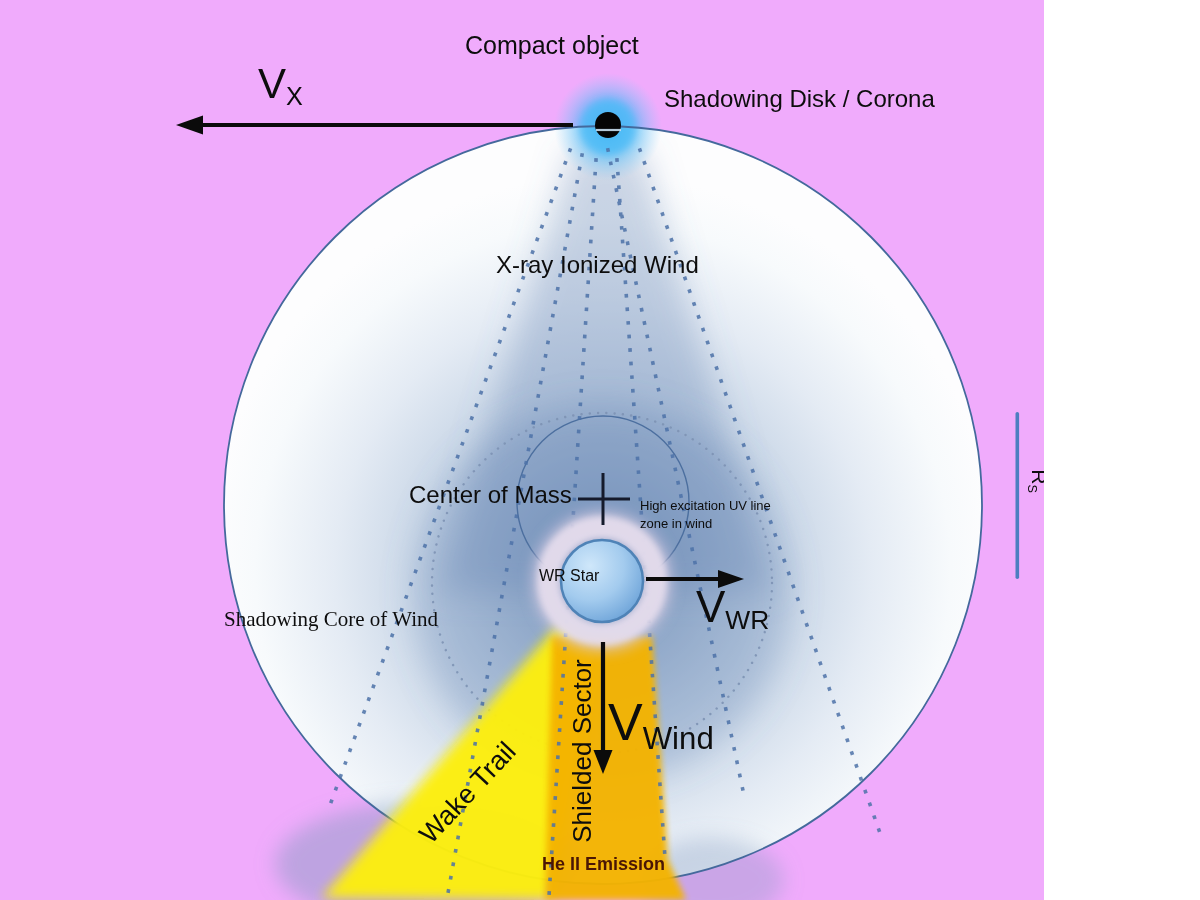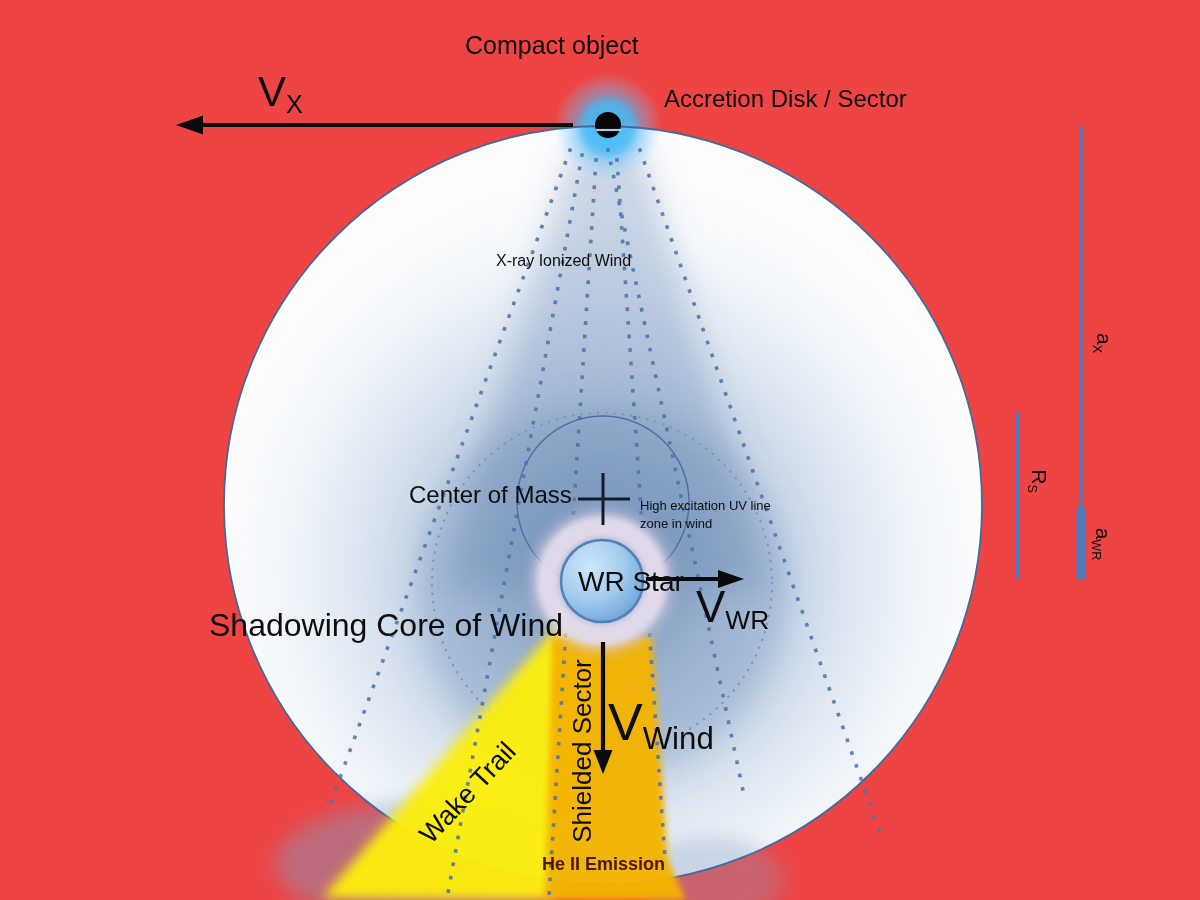--- a/index.html
+++ b/index.html
@@ -1,17 +1,17 @@
 <!DOCTYPE html>
 <html><head>
 <meta charset="utf-8">
 <style>
   html,body{margin:0;padding:0;background:#fff;}
   #stage{
-    position:relative;width:1200px;height:900px;overflow:hidden;background:#ef4444;
+    position:relative;width:1044px;height:900px;overflow:hidden;background:#f0abfc;
     font-family:"Liberation Sans", sans-serif;color:#0d0d0d;
   }
   #stage svg{position:absolute;left:0;top:0;}
   .lbl{position:absolute;white-space:nowrap;line-height:1;letter-spacing:0;}
   .lbl.wrap{white-space:normal;}
   .vec{position:absolute;white-space:nowrap;font-weight:500;}
   .vec .main{font-size:1em;}
   .sub{font-size:0.6em;vertical-align:-0.28em;}
   .rot{transform:translate(-50%,-50%);}
 </style>
@@ -108,43 +108,43 @@
 
     <g>
       <rect x="1079" y="126" width="3.6" height="452" rx="1.8" fill="#4d7ec0"></rect>
       <rect x="1076.5" y="507" width="8.6" height="73" rx="2.4" fill="#4d7ec0"></rect>
       <rect x="1015.5" y="412" width="3.6" height="167" rx="1.8" fill="#4d7ec0"></rect>
     </g>
   </svg>
 
   <div class="lbl" style="left:465px;top:33px;font-size:25px;">Compact object</div>
 
-  <div class="lbl" style="left:664px;top:87px;font-size:24px;">Accretion Disk / Sector</div>
+  <div class="lbl" style="left:664px;top:87px;font-size:24px;">Shadowing Disk / Corona</div>
 
-  <div class="vec" style="left:258px;top:68px;font-size:42px;">
+  <div class="vec" style="left:258px;top:60px;font-size:42px;">
     <span class="main">V</span><span class="sub">X</span>
   </div>
 
-  <div class="lbl" style="left:496px;top:253px;font-size:16px;">X-ray Ionized Wind</div>
+  <div class="lbl" style="left:496px;top:253px;font-size:24px;">X-ray Ionized Wind</div>
 
   <div class="lbl" style="left:389px;top:483px;font-size:24px;margin-left:20px;">Center of Mass</div>
 
   <div class="lbl wrap" style="left:640px;top:497px;width:150px;font-size:13px;line-height:1.42;">High excitation UV line zone in wind</div>
 
-  <div class="lbl" style="left:539px;top:568px;font-size:28px;margin-left:39px;">WR Star</div>
+  <div class="lbl" style="left:539px;top:568px;font-size:16px;">WR Star</div>
 
   <div class="vec" style="left:696px;top:582px;font-size:44px;text-align:right;">
     <span class="main">V</span><span class="sub">WR</span>
   </div>
 
   <div class="vec" style="left:608px;top:692px;font-size:52px;">
     <span class="main">V</span><span class="sub">Wind</span>
   </div>
 
-  <div class="lbl" style="left:209px;top:609px;font-size:32px;">Shadowing Core of Wind</div>
+  <div class="lbl" style="left:224px;top:609px;font-size:21px;font-family:Liberation Serif, serif;">Shadowing Core of Wind</div>
 
   <div class="lbl rot" style="left:468px;top:793px;font-size:27px;transform:translate(-50%,-50%) rotate(-47deg);">Wake Trail</div>
 
   <div class="lbl rot" style="left:582px;top:751px;font-size:26px;transform:translate(-50%,-50%) rotate(-90deg);">Shielded Sector</div>
 
   <div class="lbl" style="left:542px;top:855px;font-size:18px;font-weight:700;color:#4a1605;">He II Emission</div>
 
   <div class="vec rot" style="left:1103px;top:343px;font-size:21px;transform:translate(-50%,-50%) rotate(90deg);">
     <span class="main">a</span><span class="sub">X</span>
   </div>

